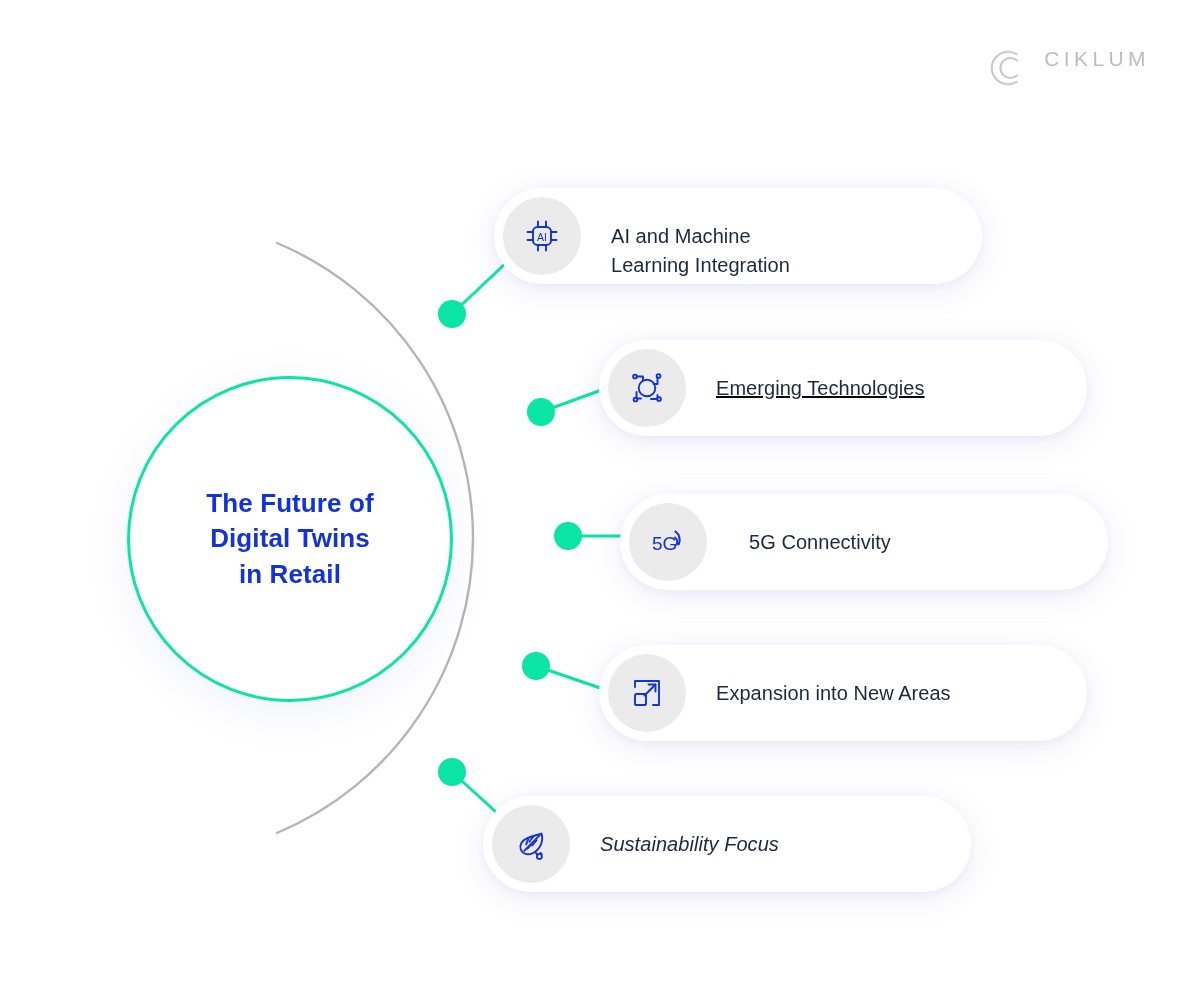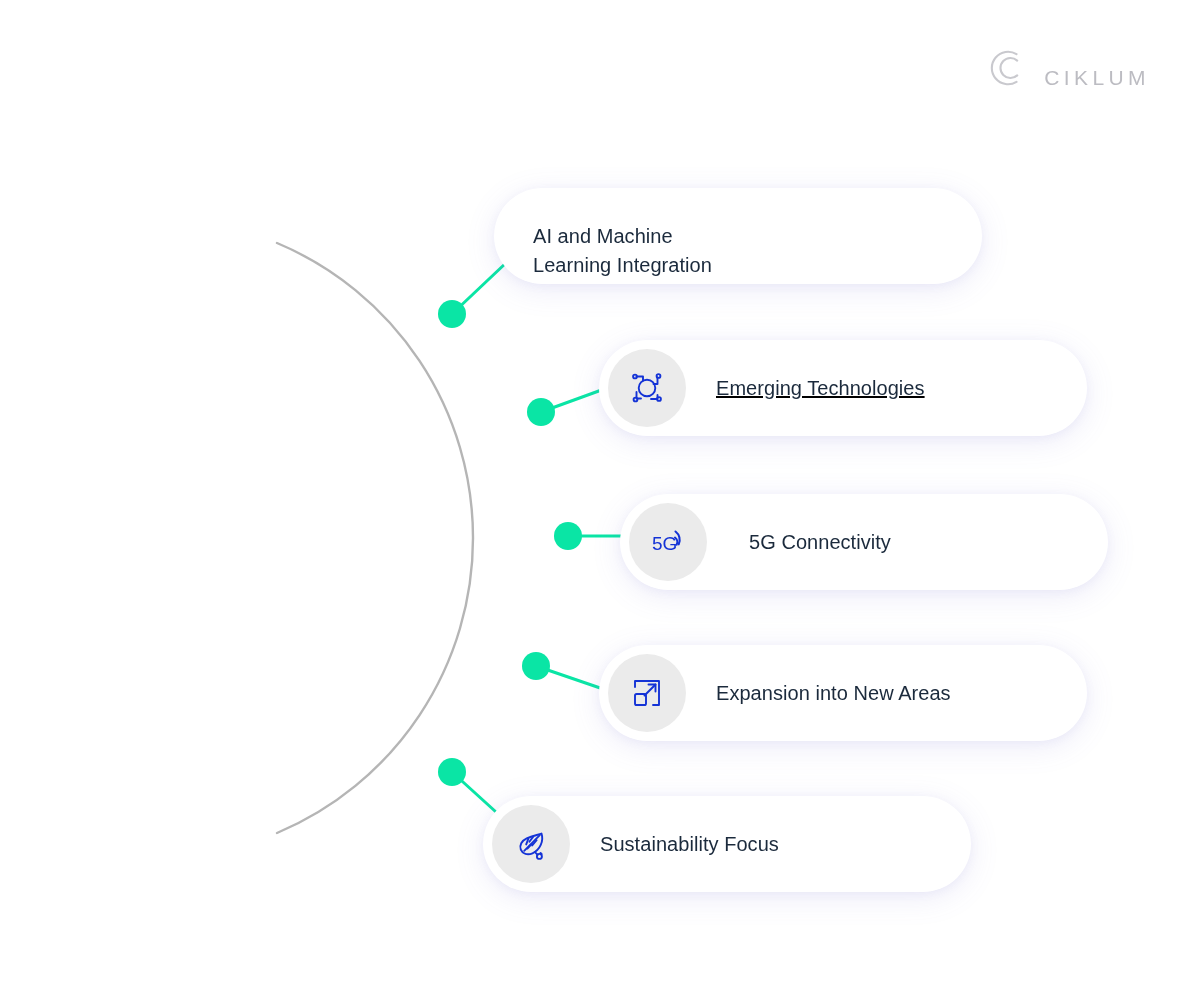--- a/index.html
+++ b/index.html
@@ -18,21 +18,21 @@
     background: #ffffff;
     overflow: hidden;
   }
 
   
   #brand {
     position: absolute;
     top: 48px;
     right: 50px;
     display: flex;
-    align-items: flex-end;
+    align-items: flex-start;
     gap: 14px;
   }
   #brand .mark { width: 40px; height: 40px; display: block; }
   #brand .wordmark {
     font-size: 21px;
     letter-spacing: 4.4px;
     color: #bcbcc2;
     font-weight: 400;
     line-height: 1;
   }
@@ -110,21 +110,21 @@
   #card-1 .card-label { margin-left: 30px; }
 
   #card-2 { left: 620px;  top: 494px;  width: 488px;  height: 96px;  padding-left: 9px; }
   #card-2 .badge { width: 78px; height: 78px; }
   #card-2 .card-label { margin-left: 42px; }
 
   #card-3 { left: 599px;  top: 645px;  width: 488px;  height: 96px;  padding-left: 9px; align-items: center; }
   #card-3 .badge { width: 78px; height: 78px; }
   #card-3 .card-label { margin-left: 30px; }
 
-  #card-4 { left: 483px;  top: 796px;  width: 488px;  height: 96px;  padding-left: 9px; }
+  #card-4 { left: 483px;  top: 796px;  width: 488px;  height: 96px;  padding-left: 9px; font-style: italic; }
   #card-4 .badge { width: 78px; height: 78px; }
   #card-4 .card-label { margin-left: 30px; }
 </style>
 </head>
 <body>
 
 <div id="canvas">
 
   <div id="brand">
     <span class="mark">
@@ -146,22 +146,45 @@
     <line x1="536" y1="666" x2="606" y2="690" stroke="#0ae5a5" stroke-width="3" stroke-linecap="round"></line>
     <line x1="452" y1="772" x2="496" y2="812" stroke="#0ae5a5" stroke-width="3" stroke-linecap="round"></line>
 
     <circle cx="452" cy="314" r="14" fill="#0ae5a5"></circle>
     <circle cx="541" cy="412" r="14" fill="#0ae5a5"></circle>
     <circle cx="568" cy="536" r="14" fill="#0ae5a5"></circle>
     <circle cx="536" cy="666" r="14" fill="#0ae5a5"></circle>
     <circle cx="452" cy="772" r="14" fill="#0ae5a5"></circle>
   </svg>
 
+  <div id="hub">
+    <div class="hub-text">The Future of
+Digital Twins
+in Retail</div>
+  </div>
 
   <div class="card" id="card-0">
+    <div class="badge">
+      <span>
+        <svg width="40" height="40" viewBox="0 0 40 40" aria-hidden="true">
+          <g fill="none" stroke="#1433d6" stroke-width="1.9" stroke-linecap="round" stroke-linejoin="round">
+            <rect x="11" y="11" width="18" height="18" rx="4.5"></rect>
+            <line x1="16" y1="5.5" x2="16" y2="11"></line>
+            <line x1="24" y1="5.5" x2="24" y2="11"></line>
+            <line x1="16" y1="29" x2="16" y2="34.5"></line>
+            <line x1="24" y1="29" x2="24" y2="34.5"></line>
+            <line x1="5.5" y1="16" x2="11" y2="16"></line>
+            <line x1="5.5" y1="24" x2="11" y2="24"></line>
+            <line x1="29" y1="16" x2="34.5" y2="16"></line>
+            <line x1="29" y1="24" x2="34.5" y2="24"></line>
+          </g>
+          <text x="20" y="24.6" font-family="'Liberation Sans', sans-serif" font-size="10.5" fill="#1433d6" text-anchor="middle">AI</text>
+        </svg>
+      </span>
+    </div>
     <div class="card-label">AI and Machine
 Learning Integration</div>
   </div>
 
   <div class="card" id="card-1">
     <div class="badge">
       <span>
         <svg width="40" height="40" viewBox="0 0 40 40" aria-hidden="true">
           <g fill="none" stroke="#1433d6" stroke-width="1.9" stroke-linecap="round" stroke-linejoin="round">
             <circle cx="20" cy="20" r="8.3"></circle>

